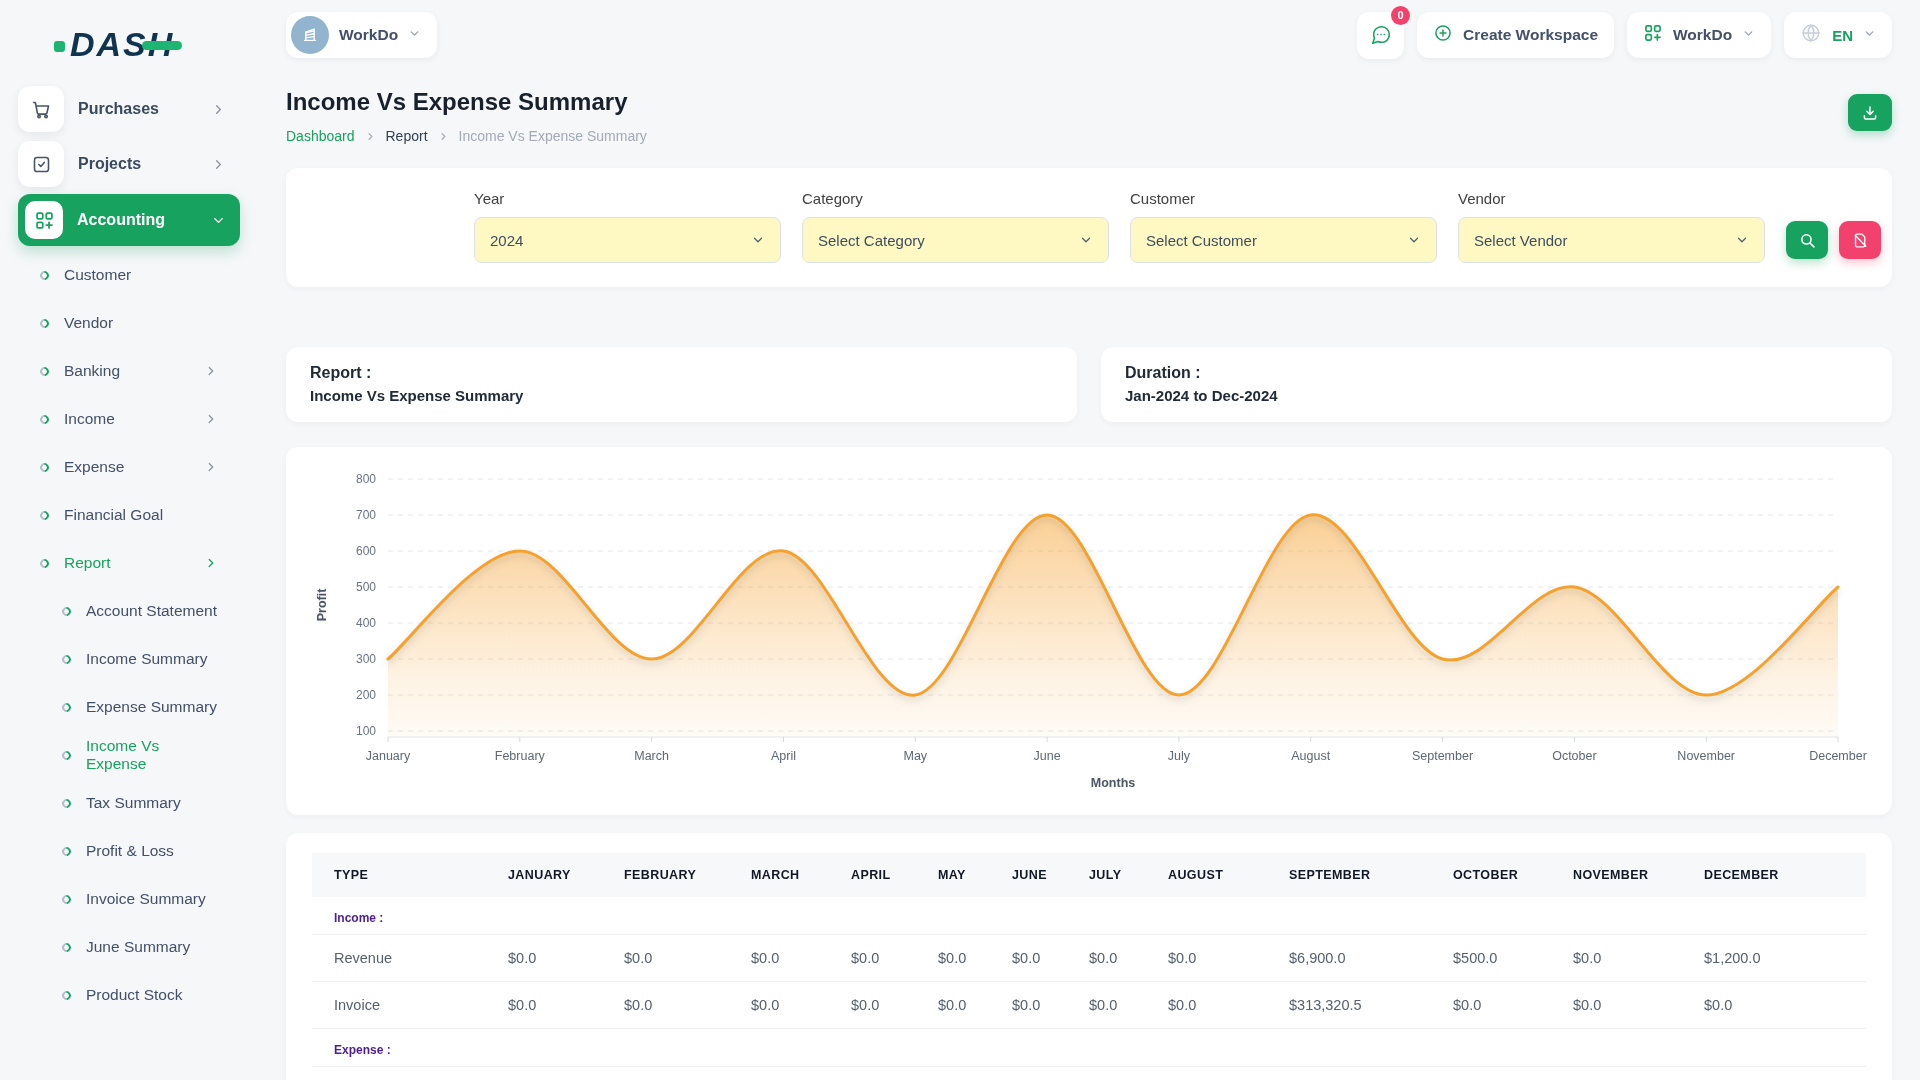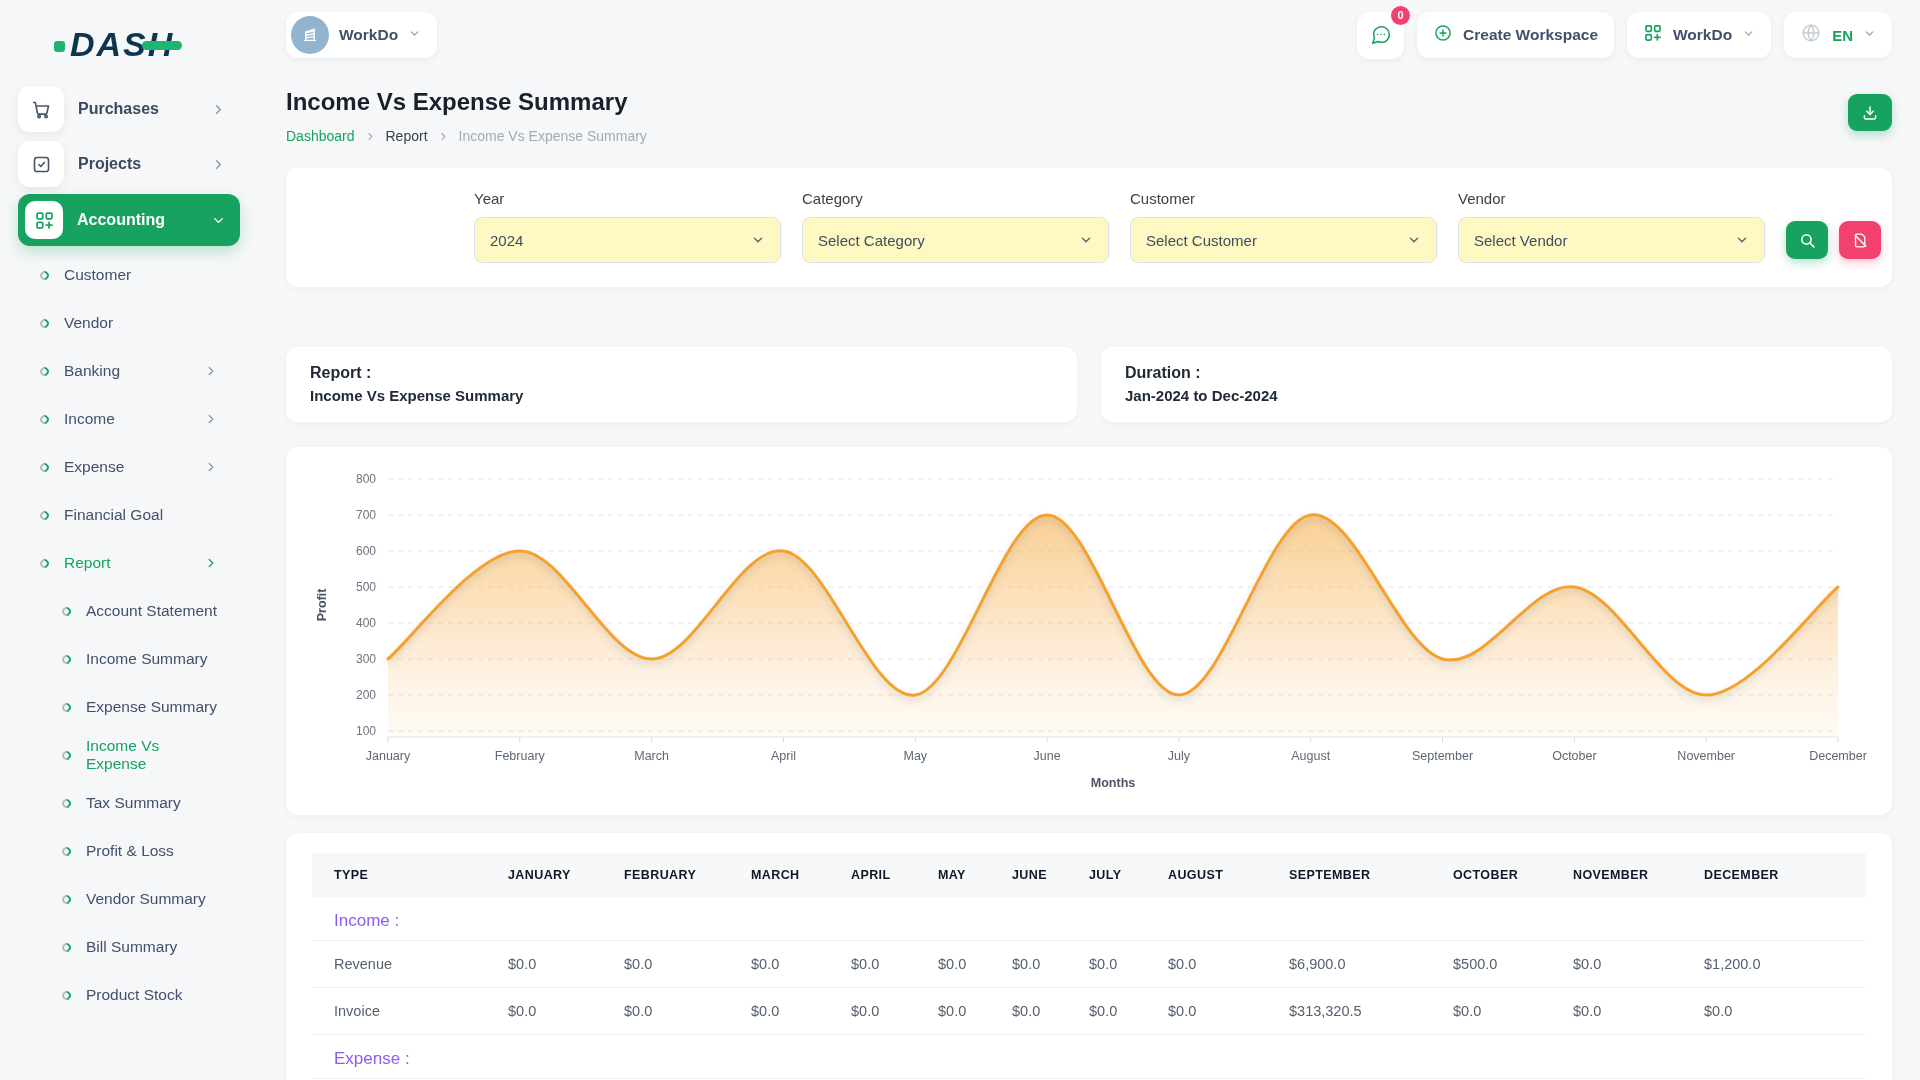--- a/index.html
+++ b/index.html
@@ -78,21 +78,21 @@
   .info-card { flex:1; padding:17px 24px; height:75px; }
   .info-title { font-size:16px; font-weight:700; color:#212b38; }
   .info-value { font-size:15px; font-weight:700; color:#212b38; margin-top:5px; }
   .chart-card { margin-top:25px; padding:18px 24px; height:368px; }
   .table-card { margin-top:18px; padding:20px 26px; height:420px; overflow:hidden; }
   
   table { width:100%; border-collapse:collapse; table-layout:fixed; }
   th { background:#f7f8fa; text-align:left; font-size:12.5px; font-weight:700; letter-spacing:.4px; color:#101828; padding:15px 8px 15px 0; white-space:nowrap; }
   th:first-child, td:first-child { padding-left:22px; }
   td { font-size:14.5px; color:#55606e; padding:15px 8px 15px 0; border-bottom:1px solid #eef0f2; }
-  tr.section-row td { font-size:17px; font-weight:400; color:#8b5cf6; padding:14px 8px 9px 22px; }
+  tr.section-row td { font-size:12px; font-weight:700; color:#4c1d95; padding:14px 8px 9px 22px; }
   
   .grid-line { stroke:#e4e6ea; stroke-width:1; stroke-dasharray:5 5; }
   .axis-line { stroke:#e0e3e7; stroke-width:1; }
   .tick-mark { stroke:#d5d9de; stroke-width:1; }
   .ytick { font-size:12px; fill:#6a7380; text-anchor:end; }
   .xtick { font-size:12.5px; fill:#5d6875; text-anchor:middle; }
   .axis-title { font-size:12.5px; font-weight:700; fill:#4b5563; text-anchor:middle; }
 </style>
 </head>
 <body>
@@ -218,25 +218,25 @@
         <div class="subitem depth2">
           <span class="bullet"></span>
           <span class="sublabel">Tax Summary</span>
         </div>
         <div class="subitem depth2">
           <span class="bullet"></span>
           <span class="sublabel">Profit &amp; Loss</span>
         </div>
         <div class="subitem depth2">
           <span class="bullet"></span>
-          <span class="sublabel">Vendor Summary</span>
-        </div>
-        <div class="subitem depth2">
-          <span class="bullet"></span>
-          <span class="sublabel">Bill Summary</span>
+          <span class="sublabel">Invoice Summary</span>
+        </div>
+        <div class="subitem depth2">
+          <span class="bullet"></span>
+          <span class="sublabel">June Summary</span>
         </div>
         <div class="subitem depth2">
           <span class="bullet"></span>
           <span class="sublabel">Product Stock</span>
         </div>
         <div class="subitem depth2"></div>
       </div>
   </nav>
 </aside>
 

